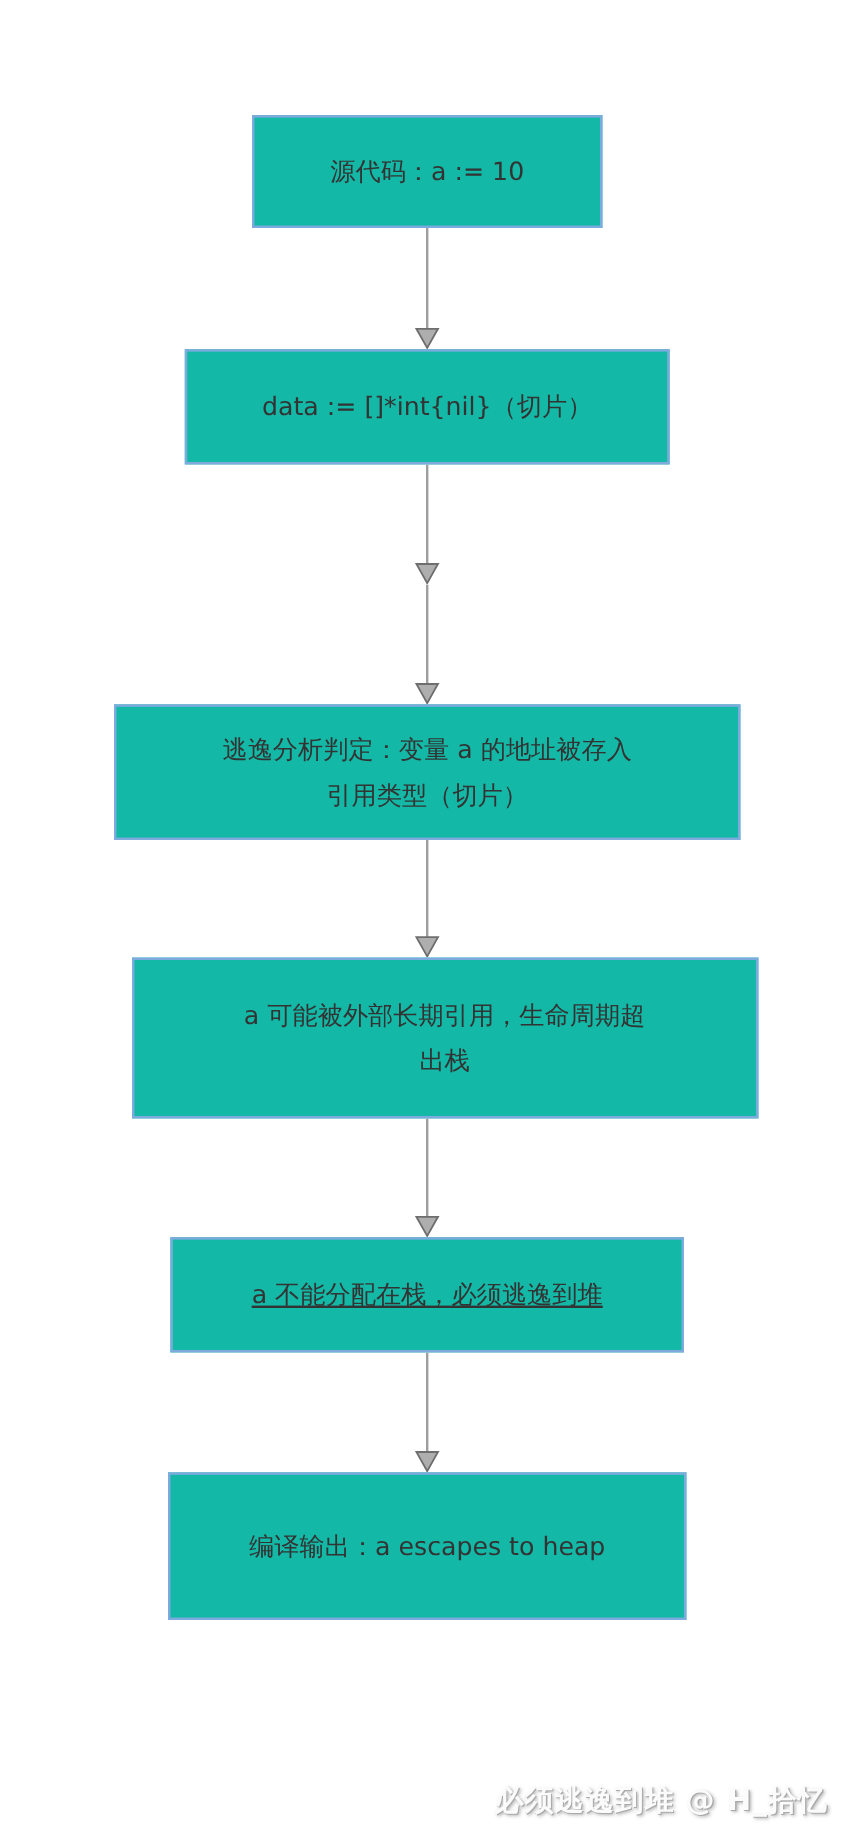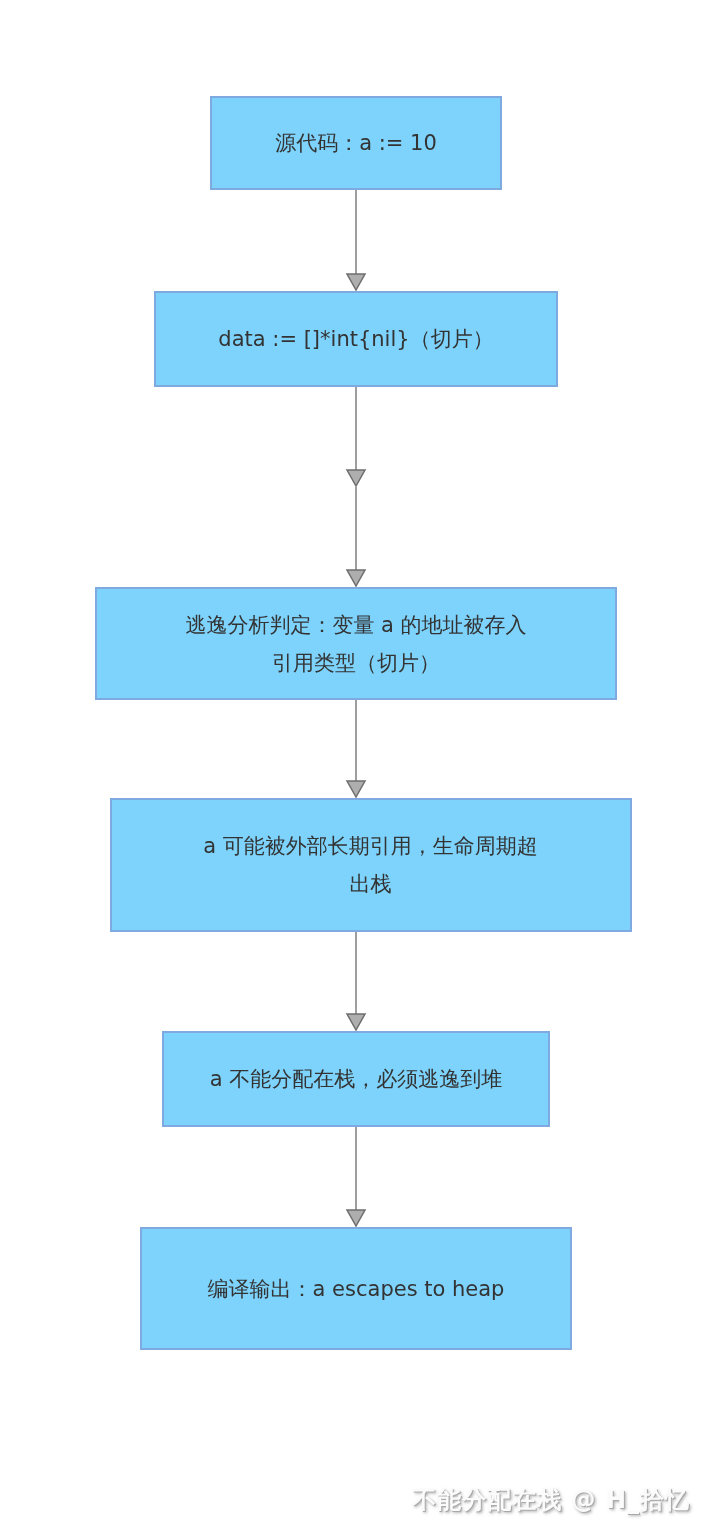--- a/index.html
+++ b/index.html
@@ -19,38 +19,38 @@
     top: 0;
     left: 0;
     width: 712px;
     padding-top: 96px;
     display: flex;
     flex-direction: column;
     align-items: center;
   }
   .node {
     box-sizing: border-box;
-    background: #7dd3fc;
+    background: #14b8a6;
     border: 2px solid #7faadf;
     color: #333333;
     font-size: 21px;
     line-height: 38px;
     display: flex;
     align-items: center;
     justify-content: center;
     text-align: center;
     white-space: pre-line;
     padding: 4px 14px;
   }
   .n0 { width: 292px; height: 94px; }
   .n1 { width: 404px; height: 96px; text-align: center; }
   .n2 { width: 432px; height: 96px; }
   .n3 { width: 522px; height: 113px; }
   .n4 { width: 522px; height: 134px; margin-left: 29px; }
-  .n5 { width: 388px; height: 96px; }
+  .n5 { width: 428px; height: 96px; text-decoration: underline; }
   .n6 { width: 432px; height: 123px; }
   .connector {
     display: block;
     flex: none;
   }
   .connector line {
     stroke: #9e9e9e;
     stroke-width: 2;
   }
   .connector polygon {
@@ -127,13 +127,13 @@
     <line x1="12" y1="0" x2="12" y2="83"></line>
     <polygon points="3,83 21,83 12,99"></polygon>
   </svg>
 
   <div class="node n6">
     <span>编译输出：a escapes to heap</span>
   </div>
 
 </div>
 
-<div class="watermark">不能分配在栈 @ H_拾忆</div>
+<div class="watermark">必须逃逸到堆 @ H_拾忆</div>
 
 </body></html>

